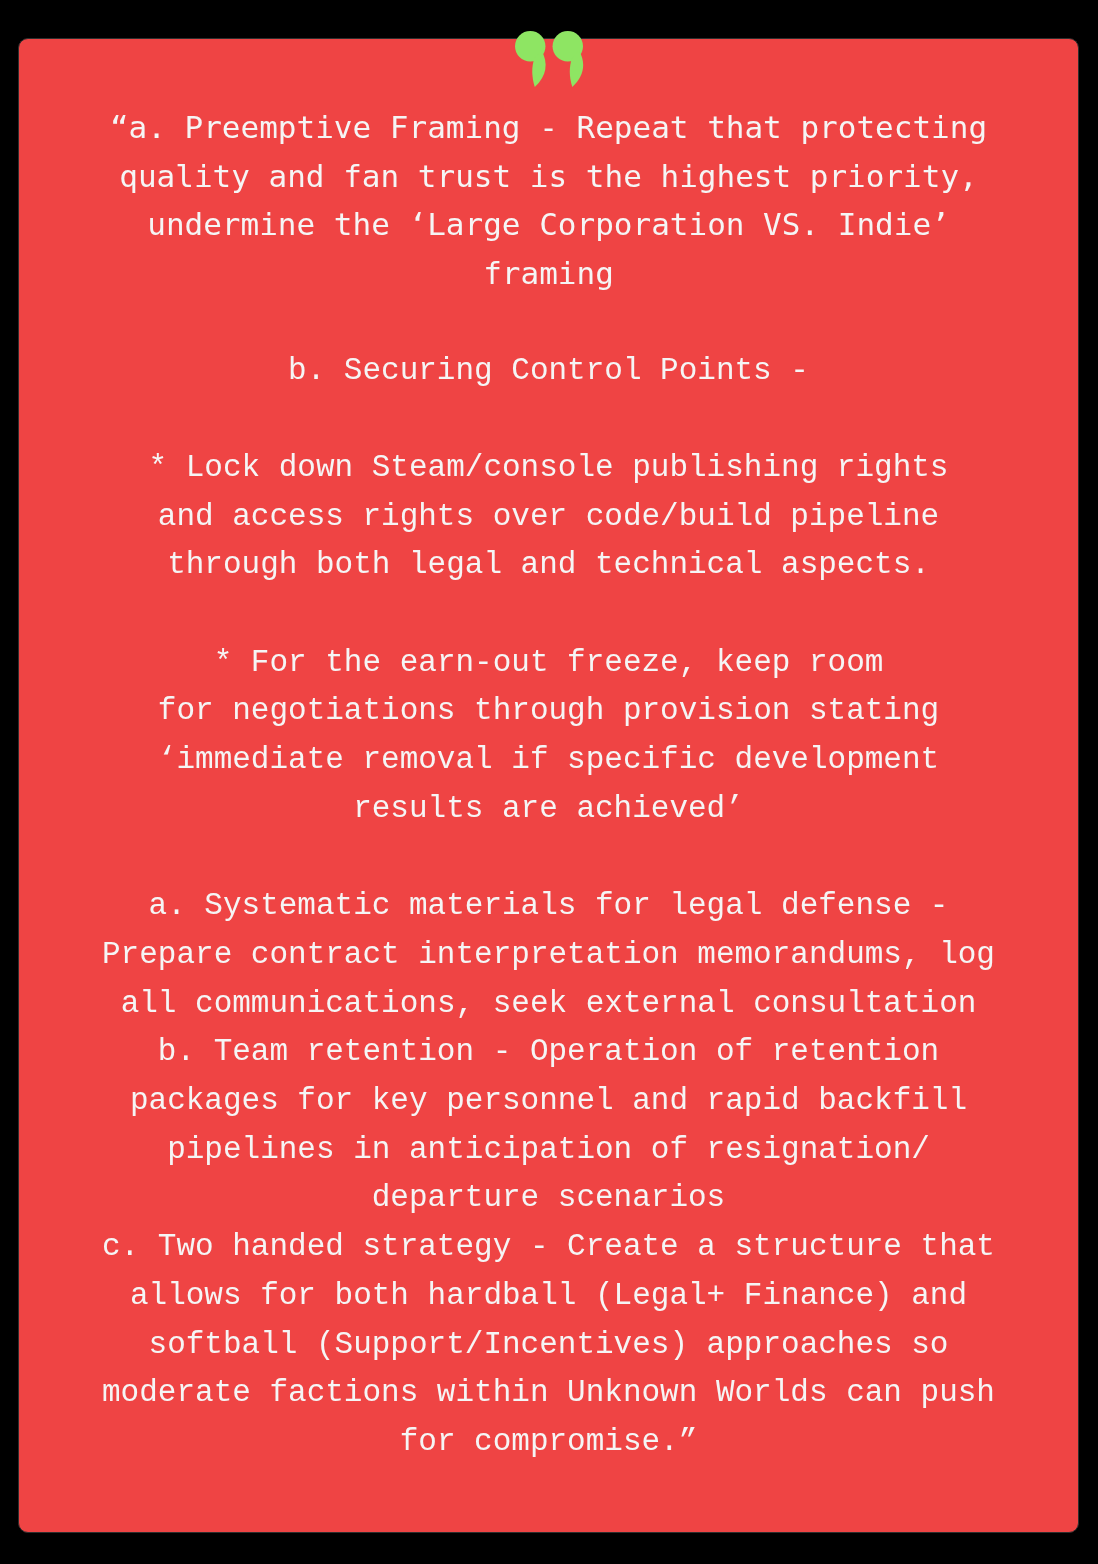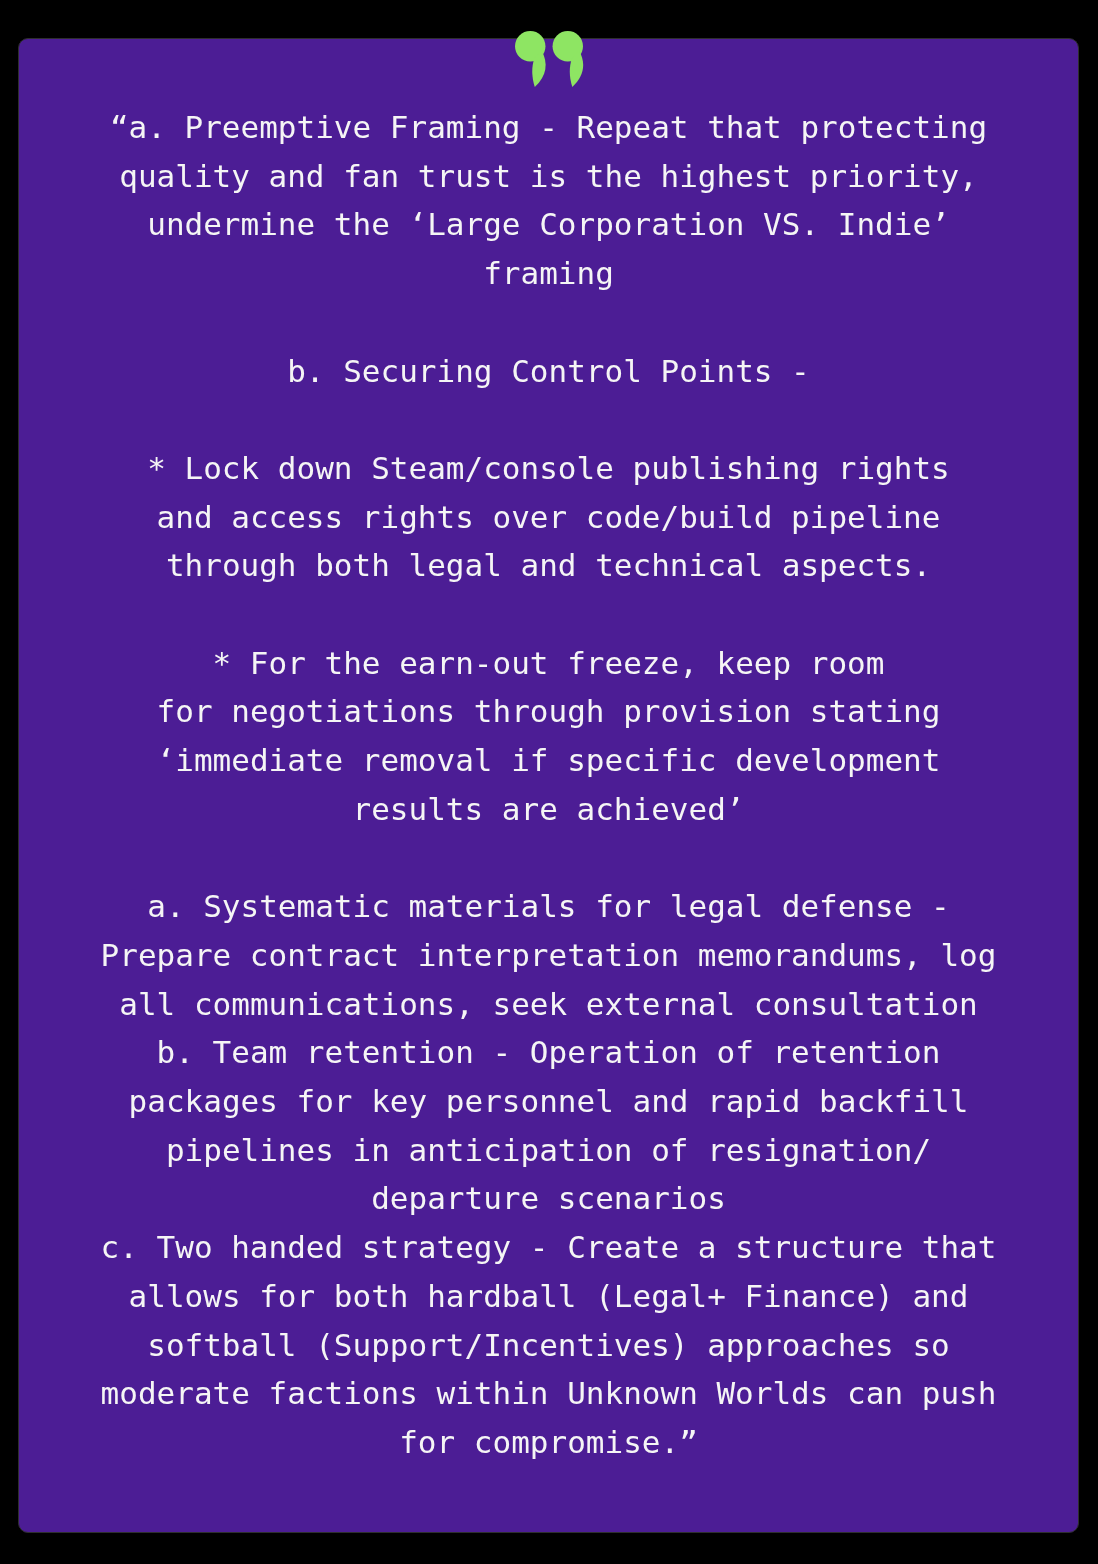--- a/index.html
+++ b/index.html
@@ -36,29 +36,30 @@
     padding-top: 64px;
     text-align: center;
     font-size: 31px;
     line-height: 48.7px;
     color: #f5f5f5;
     font-weight: 500;
     white-space: pre-wrap;
   }
   .para + .para {
     margin-top: 48.7px;
+    font-family: Liberation Mono, monospace;
   }
   .line {
     min-height: 48.7px;
   }
 </style>
 </head>
 <body style="background: rgb(0, 0, 0);">
 
-<div class="card" style="background: #4c1d95; border-color: rgb(46, 46, 46);">
+<div class="card" style="background: #ef4444; border-color: rgb(46, 46, 46);">
 
   <svg class="quote-icon" viewBox="0 0 69 55" xmlns="http://www.w3.org/2000/svg" aria-hidden="true">
     <g>
       <circle class="qmark" cx="16" cy="15" r="15" fill="#8ee563"></circle>
       <path class="qmark" d="M27 19 C34 31 32.5 44 20.5 55 C17.5 46 17 36 20 27 Z" fill="#8ee563"></path>
     </g>
     <g transform="translate(37,0)">
       <circle class="qmark" cx="16" cy="15" r="15" fill="#8ee563"></circle>
       <path class="qmark" d="M27 19 C34 31 32.5 44 20.5 55 C17.5 46 17 36 20 27 Z" fill="#8ee563"></path>
     </g>

